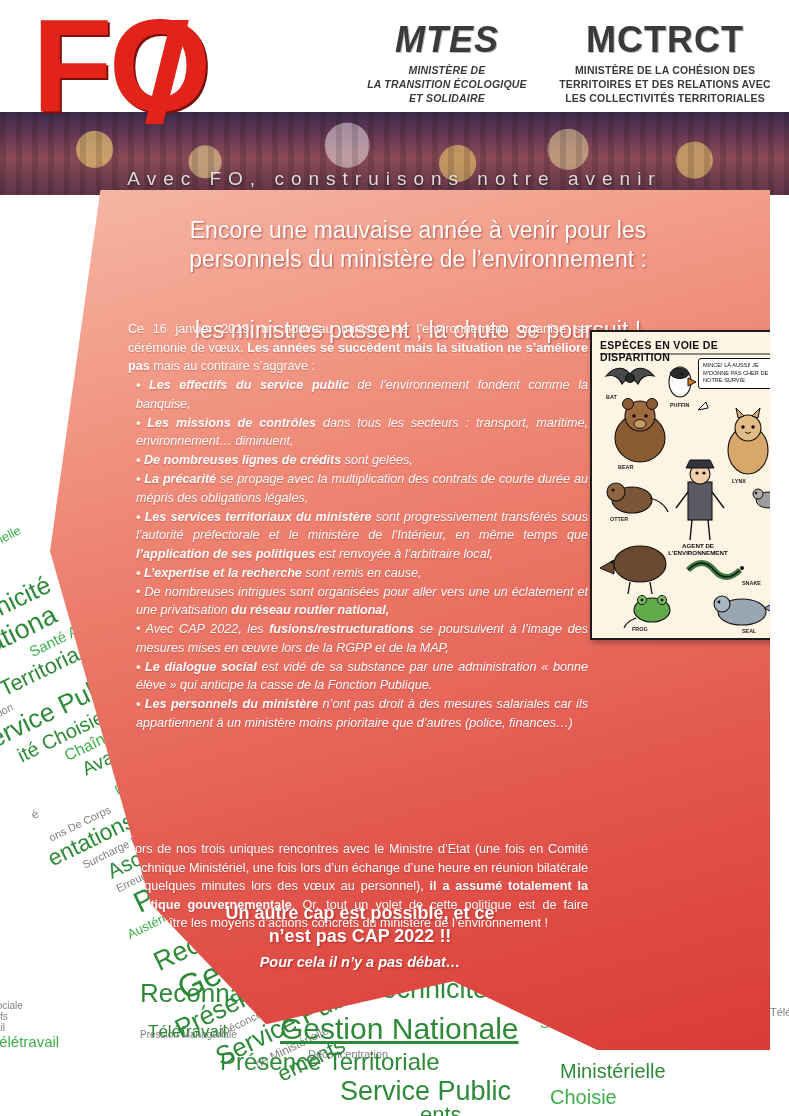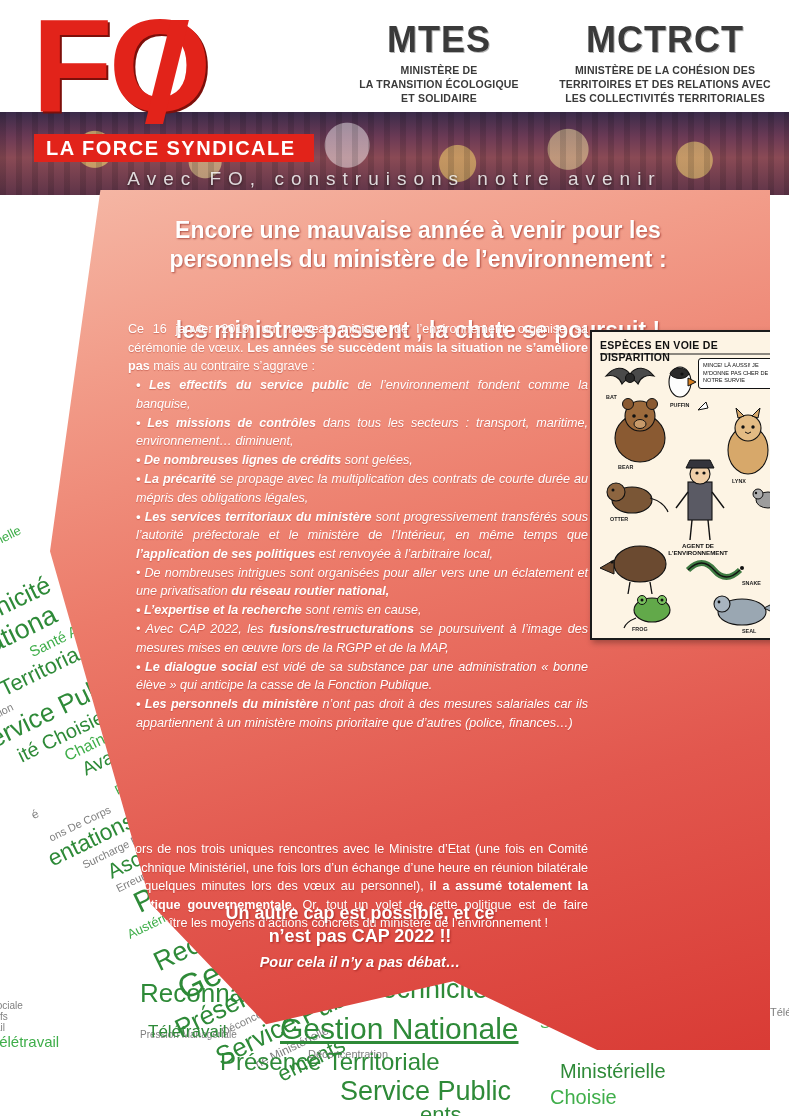--- a/index.html
+++ b/index.html
@@ -78,21 +78,21 @@
     position:absolute; left:16px; top:128px; width:280px; height:28px;
     background:#e2231a;
   }
   #fo-logo .fo-band span {
     position:absolute; left:12px; top:3px;
     color:#fff; font-size:20px; font-weight:bold; letter-spacing:1.5px;
   }
 
   
   .ministry { position:absolute; text-align:center; color:#2b2b2b; }
-  #mtes { left:348px; top:22px; width:182px; }
+  #mtes { left:356px; top:22px; width:182px;font-style:italic; }
   #mctrct { left:556px; top:22px; width:218px; }
   .ministry .mini-title {
     font-size:36px; font-weight:bold; letter-spacing:1px; color:#3a3a3a;
     line-height:1;
     text-shadow:1px 1px 0 #b9b9b9;
   }
   .ministry .mini-sub {
     margin-top:6px; font-size:10.5px; font-weight:bold; line-height:1.32;
     color:#3a3a3a; letter-spacing:.2px;
   }
@@ -100,21 +100,21 @@
   
   #panel {
     position:absolute; left:50px; top:190px; width:720px; height:860px;
     background:linear-gradient(165deg,#f5b7a5 0%, #f29d8a 18%, #ec7b6a 42%, #e2574e 70%, #d93b35 100%);
     clip-path: polygon(7% 0%, 100% 0%, 100% 100%, 76% 100%, 56% 92%, 30% 97%, 14% 83%, 0% 42%);
     box-shadow: 0 4px 14px rgba(0,0,0,.25);
   }
 
   #title-block {
     position:absolute; left:68px; top:26px; width:600px;
-    text-align:center; color:#ffffff; font-weight:bold;
+    text-align:center; color:#ffffff; font-weight:normal;
     text-shadow:1px 1px 2px rgba(120,10,5,.55);
   }
   #title-block .t1 { font-size:23px; line-height:1.25; }
   #title-block .t2 { font-size:23px; line-height:1.25; }
   #title-block .t3 { font-size:23px; line-height:1.45;margin-top:40px; }
 
   #body-text {
     position:absolute; left:78px; top:130px; width:460px;
     color:#ffffff; font-size:12.6px; line-height:1.47;
     text-align:justify;
@@ -255,23 +255,20 @@
 </div>
 
 <div id="header">
 
   <div id="photo-strip"></div>
   <div id="header-slogan">Avec FO, construisons notre avenir</div>
 
   <div id="fo-logo">
     <div class="fo-text">FO</div>
     <div class="fo-slash"></div>
-    <div class="fo-band">
-      <span>LA FORCE SYNDICALE</span>
-    </div>
   </div>
 
   <div class="ministry" id="mtes">
     <div class="mini-title">MTES</div>
     <div class="mini-sub" style="white-space:pre-line;">MINISTÈRE DE
 LA TRANSITION ÉCOLOGIQUE
 ET SOLIDAIRE</div>
   </div>
 
   <div class="ministry" id="mctrct">
@@ -291,22 +288,22 @@
   </div>
 
   <div id="body-text">
     <p><span>Ce 16 janvier 2019, un nouveau ministre de l’environnement, organise sa cérémonie de vœux. </span><b>Les années se succèdent mais la situation ne s’améliore pas</b><span> mais au contraire s’aggrave :</span></p>
 
     <p class="bullet"><b>• Les effectifs du service public</b><span> de l’environnement fondent comme la banquise,</span></p>
     <p class="bullet"><b>• Les missions de contrôles</b><span> dans tous les secteurs : transport, maritime, environnement… diminuent,</span></p>
     <p class="bullet"><b>• De nombreuses lignes de crédits</b><span> sont gelées,</span></p>
     <p class="bullet"><b>• La précarité</b><span> se propage avec la multiplication des contrats de courte durée au mépris des obligations légales,</span></p>
     <p class="bullet"><b>• Les services territoriaux du ministère</b><span> sont progressivement transférés sous l’autorité préfectorale et le ministère de l’Intérieur, en même temps que </span><b>l’application de ses politiques</b><span> est renvoyée à l’arbitraire local,</span></p>
+    <p class="bullet"><b>• L’expertise et la recherche</b><span> sont remis en cause,</span></p>
     <p class="bullet"><span>• De nombreuses intrigues</span><span> sont organisées pour aller vers une un éclatement et une privatisation </span><b>du réseau routier national,</b></p>
-    <p class="bullet"><b>• L’expertise et la recherche</b><span> sont remis en cause,</span></p>
     <p class="bullet"><span>• Avec CAP 2022, les </span><b>fusions/restructurations</b><span> se poursuivent à l’image des mesures mises en œuvre lors de la RGPP et de la MAP,</span></p>
     <p class="bullet"><b>• Le dialogue social</b><span> est vidé de sa substance par une administration « bonne élève » qui anticipe la casse de la Fonction Publique.</span></p>
     <p class="bullet"><b>• Les personnels du ministère</b><span> n’ont pas droit à des mesures salariales car ils appartiennent à un ministère moins prioritaire que d’autres (police, finances…)</span></p>
   </div>
 
   <div id="closing">
     <span>Lors de nos trois uniques rencontres avec le Ministre d’Etat (une fois en Comité Technique Ministériel, une fois lors d’un échange d’une heure en réunion bilatérale et quelques minutes lors des vœux au personnel), </span><b>il a assumé totalement la politique gouvernementale</b><span>. Or, tout un volet de cette politique est de faire disparaître les moyens d’actions concrets du ministère de l’environnement !</span>
   </div>
 
   <div id="slogan-block">

